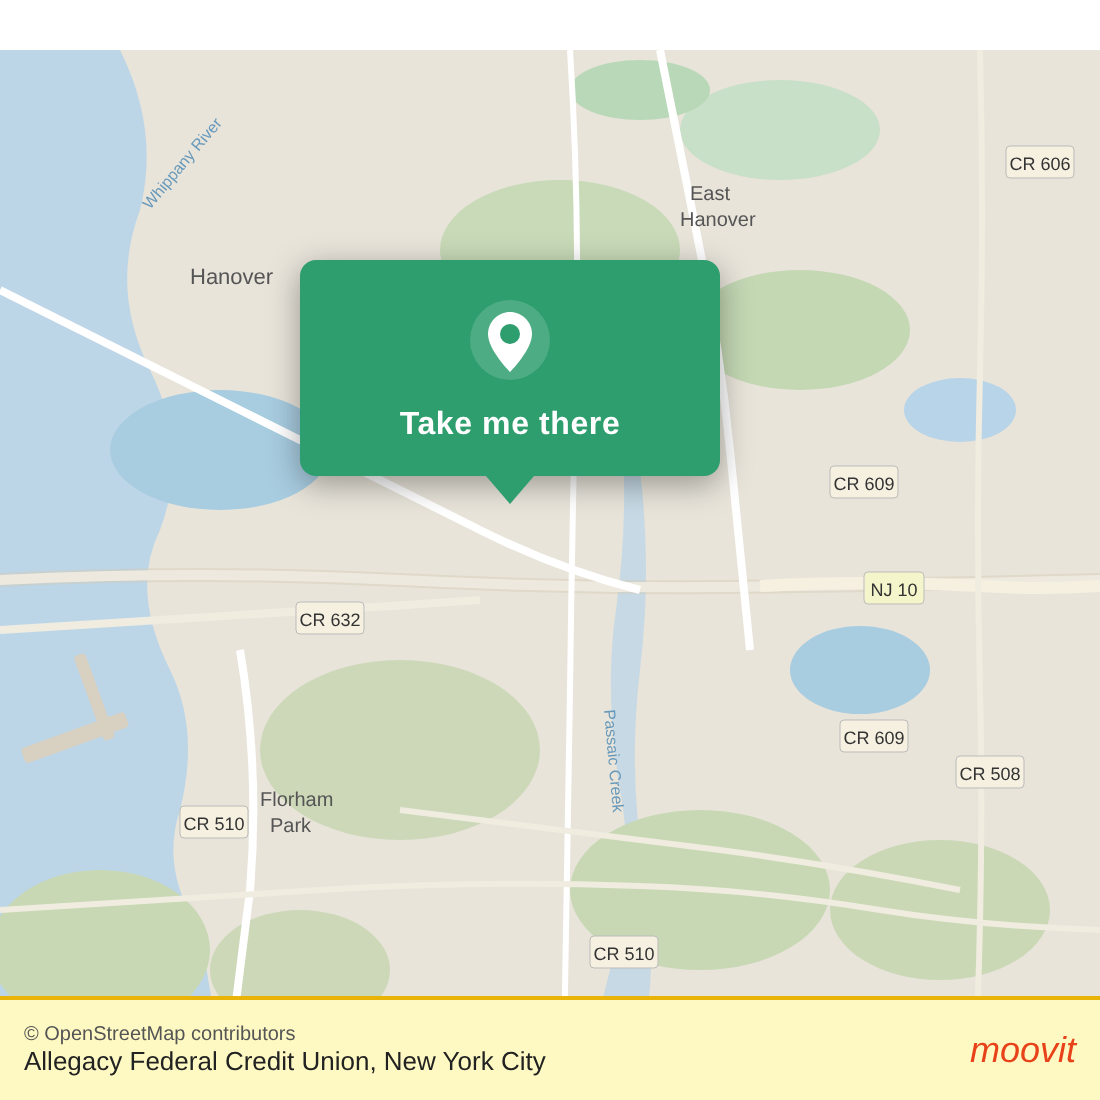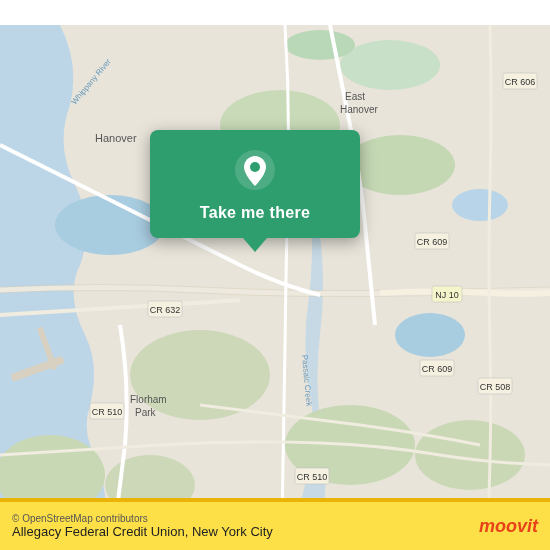--- a/index.html
+++ b/index.html
@@ -74,26 +74,26 @@
       padding: 2px 0;
     }
 
     
     #bottom-bar {
       position: absolute;
       bottom: 0;
       left: 0;
       width: 100%;
       height: 52px;
-      background: #fde047;
+      background: #fef9c3;
       display: flex;
       align-items: center;
       justify-content: space-between;
       padding: 0 12px;
-      border-top: 4px solid #eab308;
+      border-top: 2px solid #eab308;
       z-index: 20;
     }
 
     #bottom-left {
       display: flex;
       align-items: center;
       gap: 6px;
     }
 
     #osm-attribution {
@@ -108,21 +108,21 @@
     }
 
     #moovit-logo {
       display: flex;
       align-items: center;
       gap: 4px;
     }
 
     #moovit-text {
       font-size: 18px;
-      font-weight: 700;
+      font-weight: 400;
       color: #e8421a;
       font-style: italic;
     }
   </style>
 </head>
 <body>
 
 <div id="map-container">
 
   <svg id="map-svg" viewBox="0 0 550 500" xmlns="http://www.w3.org/2000/svg">

